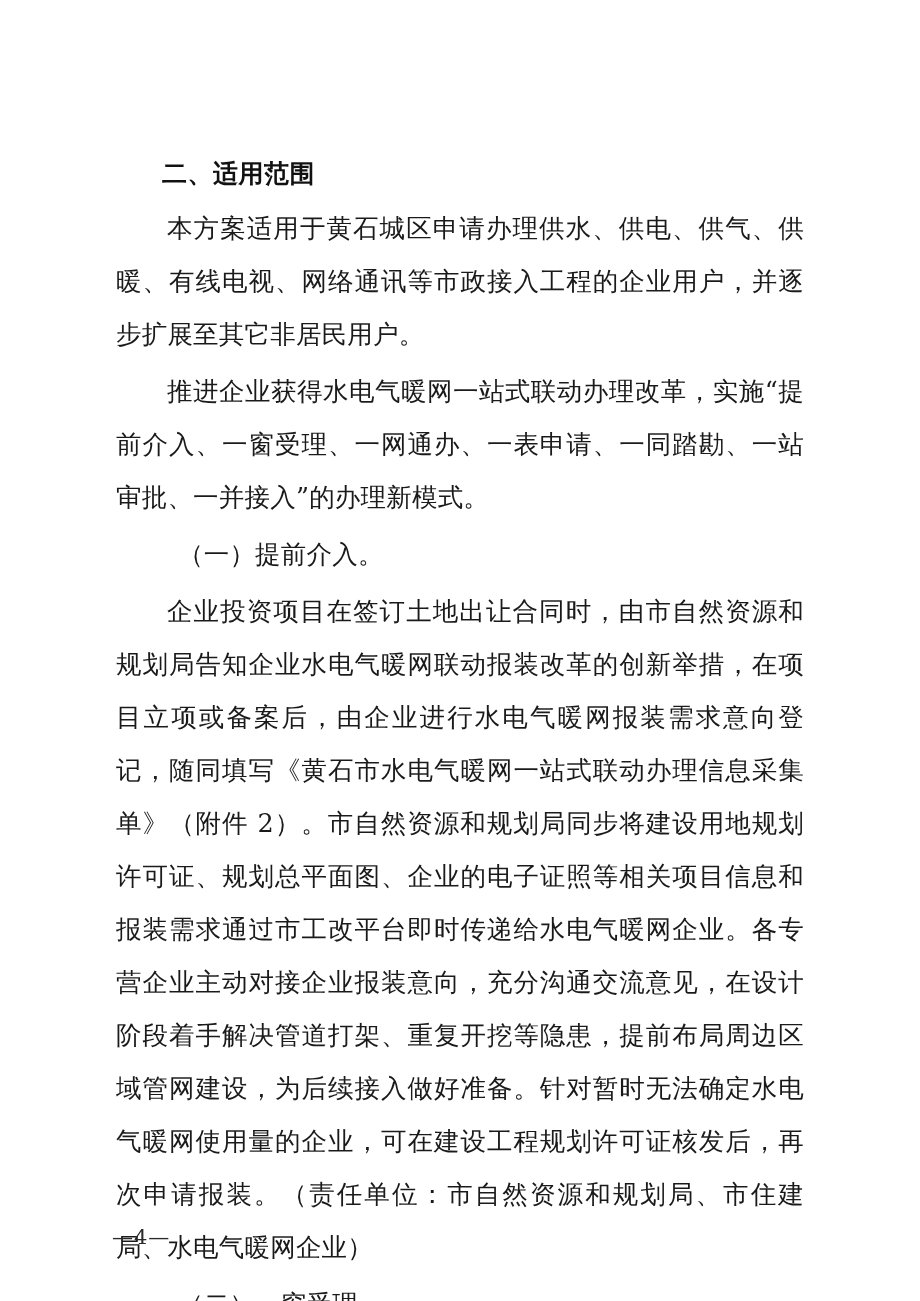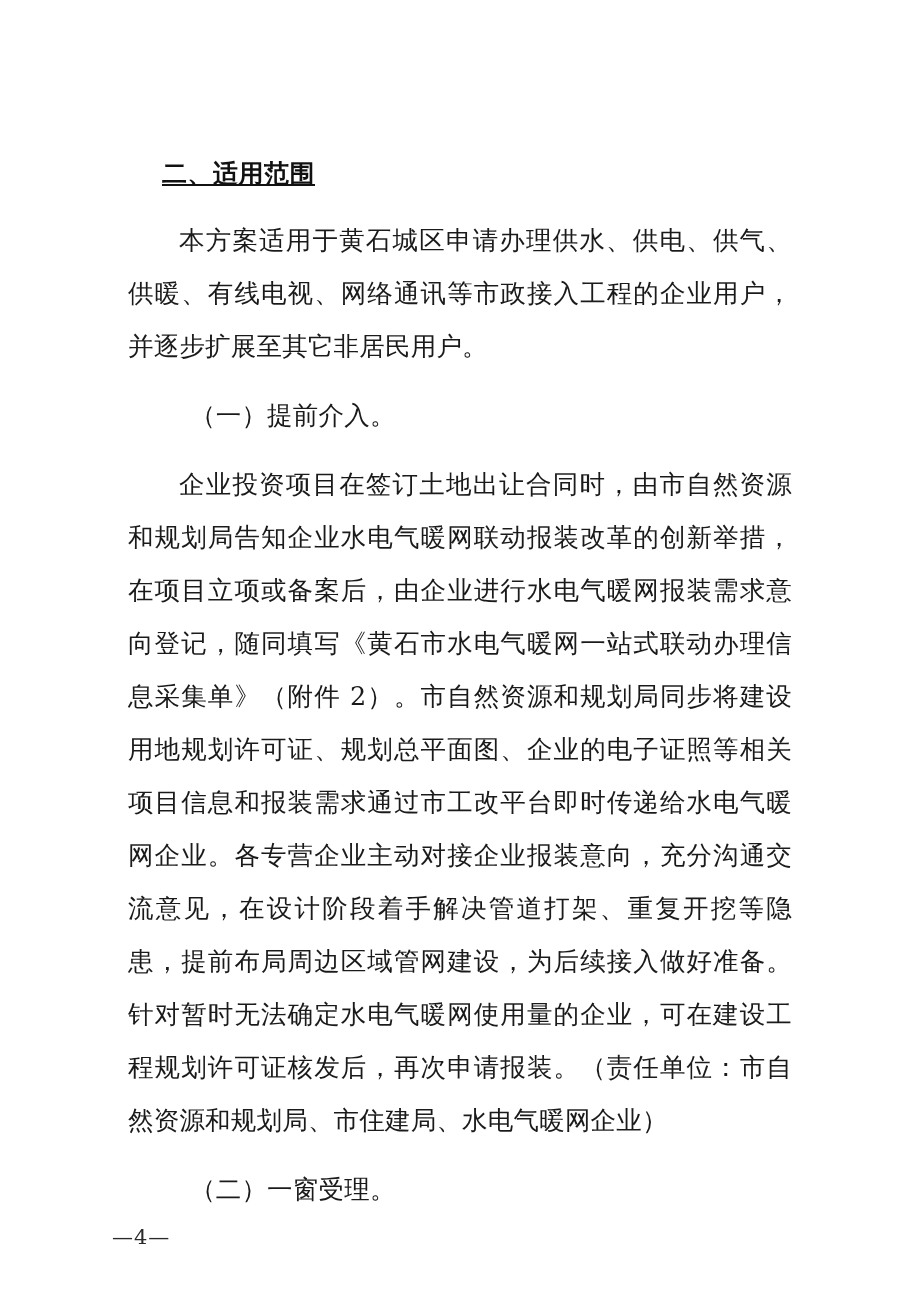--- a/index.html
+++ b/index.html
@@ -27,27 +27,26 @@
   }
   .heading {
     font-family: "DejaVu Sans", sans-serif;
     font-weight: bold;
     font-size: 25px;
     line-height: 48px;
     letter-spacing: 0.5px;
     margin: 0 0 2px 0;
     text-indent: 50px;
     color: #111111;
-    text-decoration: underline;
   }
   .para {
     font-size: 25.5px;
     line-height: 53px;
     letter-spacing: 0.2px;
-    margin: 16px;
+    margin: 4px;
     text-align: justify;
     text-justify: inter-ideograph;
     text-indent: 51px;
     color: #1a1a1a;
   }
   .para-indent-paren {
     text-indent: 62px;
   }
   .footer {
     position: absolute;
@@ -69,20 +68,21 @@
 <body>
 
 <div class="page">
   <div class="doc-body">
 
     <h2 class="heading">二、适用范围</h2>
 
     <p class="para">本方案适用于黄石城区申请办理供水、供电、供气、供暖、有线电视、网络通讯等市政接入工程的企业用户，并逐步扩展至其它非居民用户。</p>
 
 
+    <p class="para">推进企业获得水电气暖网一站式联动办理改革，实施“提前介入、一窗受理、一网通办、一表申请、一同踏勘、一站审批、一并接入”的办理新模式。</p>
 
     <p class="para para-indent-paren">（一）提前介入。</p>
 
     <p class="para">企业投资项目在签订土地出让合同时，由市自然资源和规划局告知企业水电气暖网联动报装改革的创新举措，在项目立项或备案后，由企业进行水电气暖网报装需求意向登记，随同填写《黄石市水电气暖网一站式联动办理信息采集单》（附件 2）。市自然资源和规划局同步将建设用地规划许可证、规划总平面图、企业的电子证照等相关项目信息和报装需求通过市工改平台即时传递给水电气暖网企业。各专营企业主动对接企业报装意向，充分沟通交流意见，在设计阶段着手解决管道打架、重复开挖等隐患，提前布局周边区域管网建设，为后续接入做好准备。针对暂时无法确定水电气暖网使用量的企业，可在建设工程规划许可证核发后，再次申请报装。（责任单位：市自然资源和规划局、市住建局、水电气暖网企业）</p>
 
     <p class="para para-indent-paren">（二）一窗受理。</p>
 
   </div>
 
   <div class="footer">

